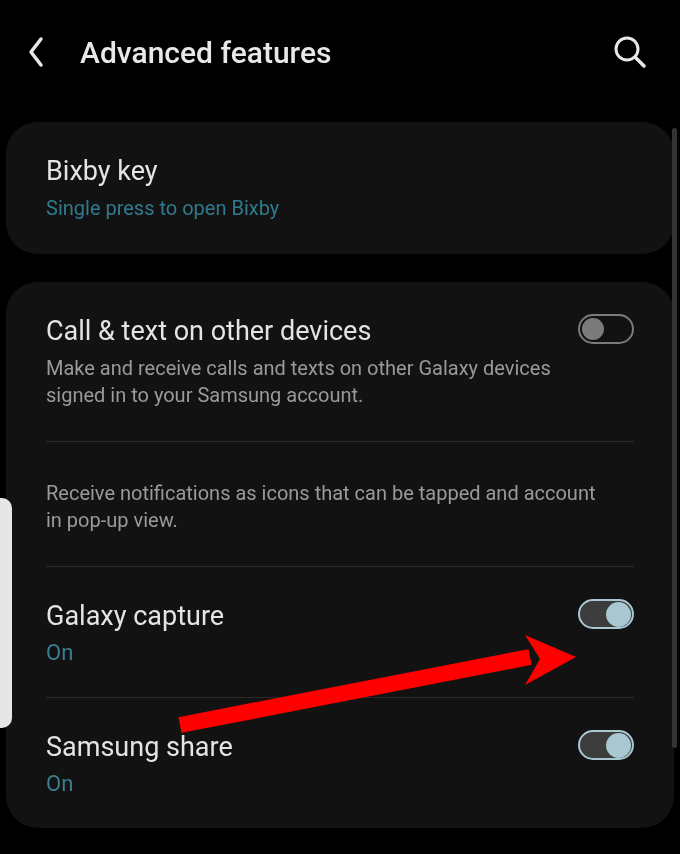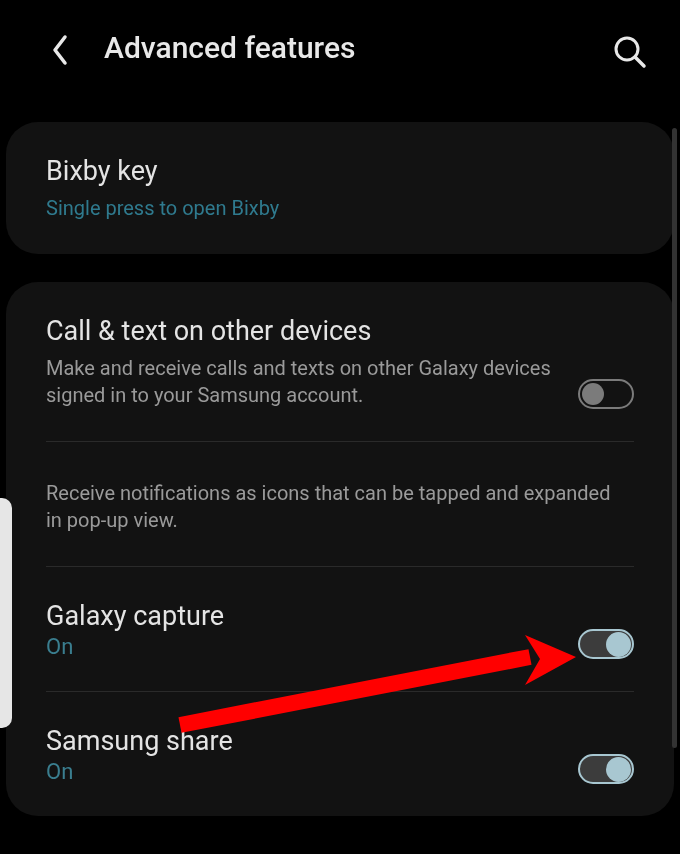--- a/index.html
+++ b/index.html
@@ -7,21 +7,22 @@
       width: 680px;
       height: 854px;
       background: #000000;
       font-family: -apple-system, BlinkMacSystemFont, 'Segoe UI', Roboto, sans-serif;
       color: #e8e8e8;
       overflow: hidden;
       position: relative;
     }
     .header {
       display: flex;
-      padding: 30px 28px 20px 40px;
+      align-items: center;
+      padding: 30px 28px 20px 16px;
     }
     .back-btn {
       display: flex;
       align-items: center;
       justify-content: center;
       width: 40px;
       height: 40px;
       cursor: pointer;
     }
     .back-btn svg { stroke: #e8e8e8; }
@@ -47,40 +48,41 @@
     }
 
     .card {
       background: #121212;
       border-radius: 32px;
       margin-top: 28px;
       padding: 0;
     }
     .setting-item {
       display: flex;
-      align-items: flex-end;
+      align-items: flex-start;
       padding: 32px 40px 32px 40px;
       cursor: pointer;
     }
     .setting-body { flex: 1; padding-right: 20px; }
     .setting-title {
       font-size: 27px;
       font-weight: 400;
       color: #e4e4e4;
       line-height: 1.3;
     }
     .setting-desc {
       font-size: 20px;
       color: #9a9a9a;
       margin-top: 6px;
       line-height: 1.35;
     }
     .setting-status {
       font-size: 22px;
       color: #3a7e8f;
+      margin-top: 6px;
     }
     .setting-desc.accent {
       color: #2f7a8e;
     }
 
     .divider {
       height: 1px;
       background: #2a2a2a;
       margin: 0 40px;
     }
@@ -184,21 +186,21 @@
       </div>
       <div class="toggle">
         <div class="knob"></div>
       </div>
     </div>
 
     <div class="divider"></div>
 
     <div class="setting-item">
       <div class="setting-body">
-        <div class="setting-desc">Receive notifications as icons that can be tapped and expanded in pop-up view.</div>
+        <div class="setting-desc">Receive notifications as icons that can be tapped and account in pop-up view.</div>
       </div>
     </div>
 
     <div class="divider"></div>
 
     <div class="setting-item">
       <div class="setting-body">
         <div class="setting-title">Galaxy capture</div>
         <div class="setting-status">On</div>
       </div>

